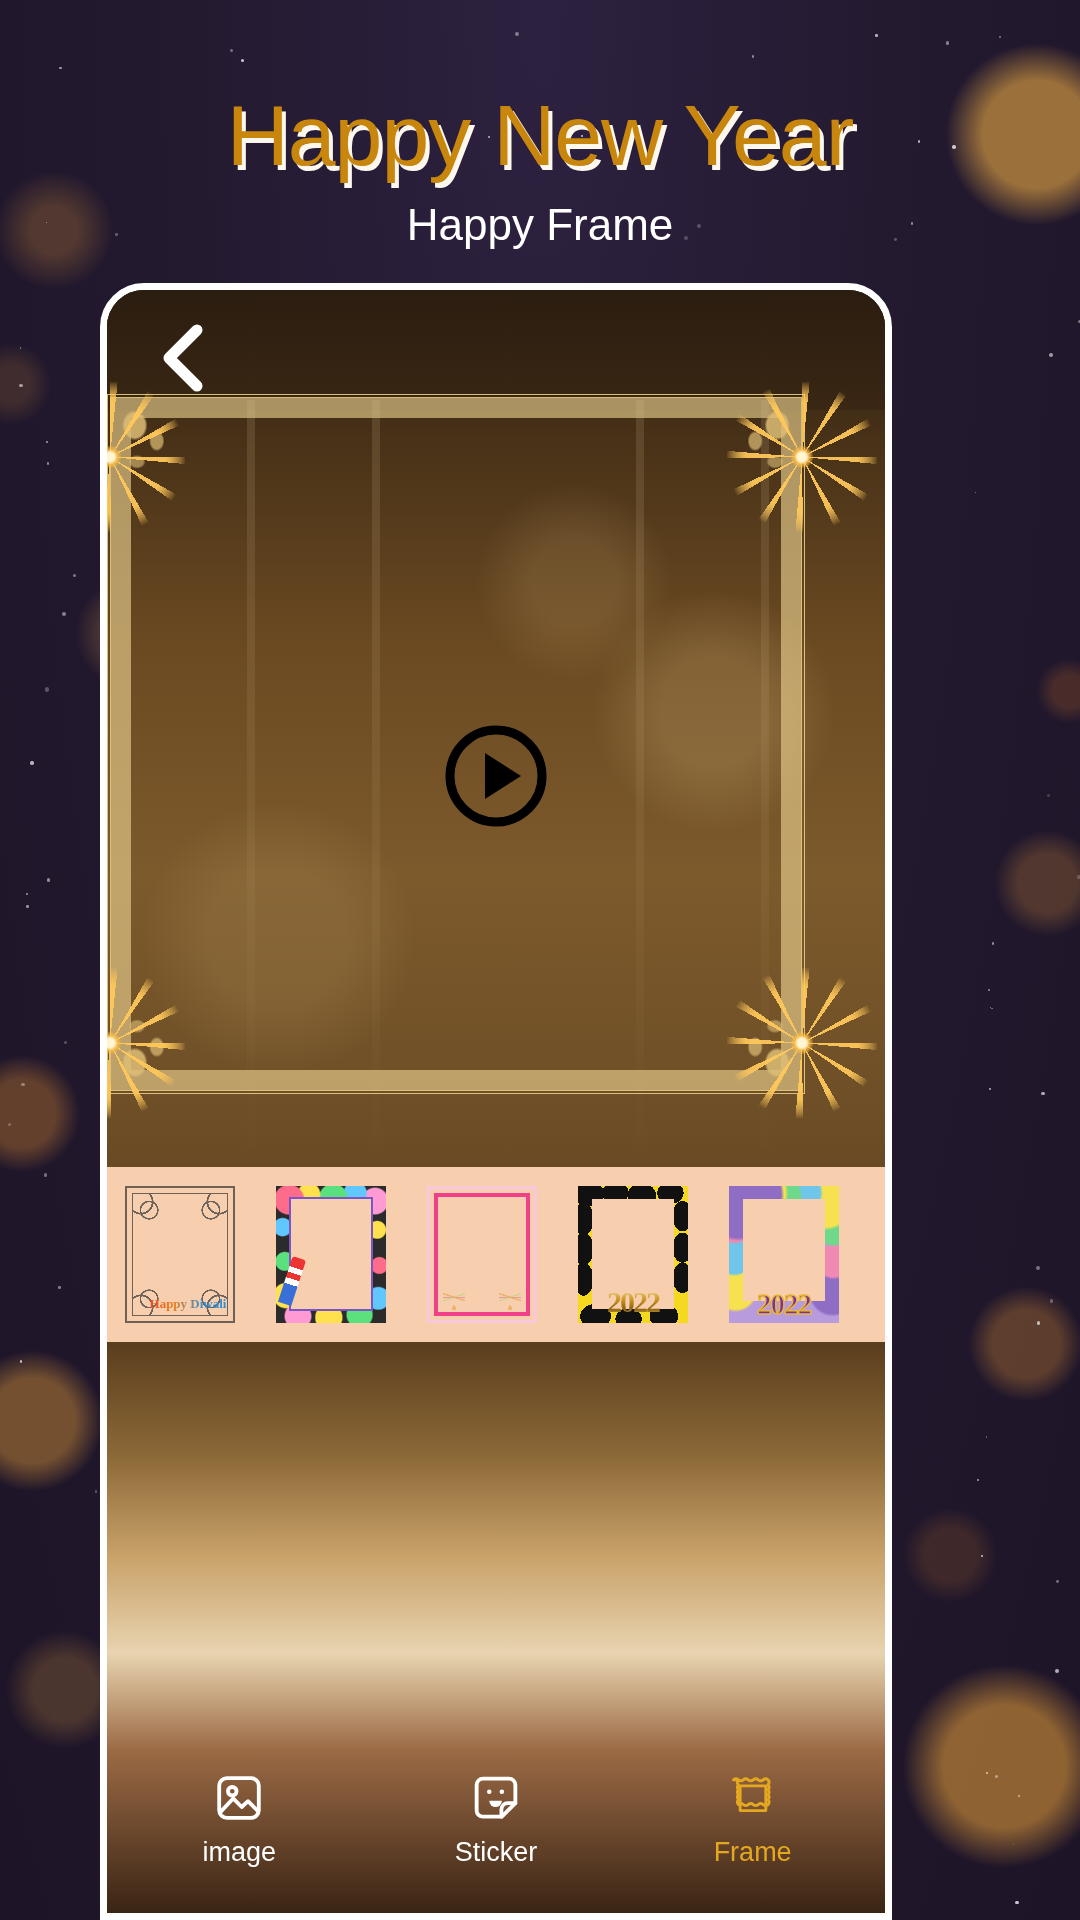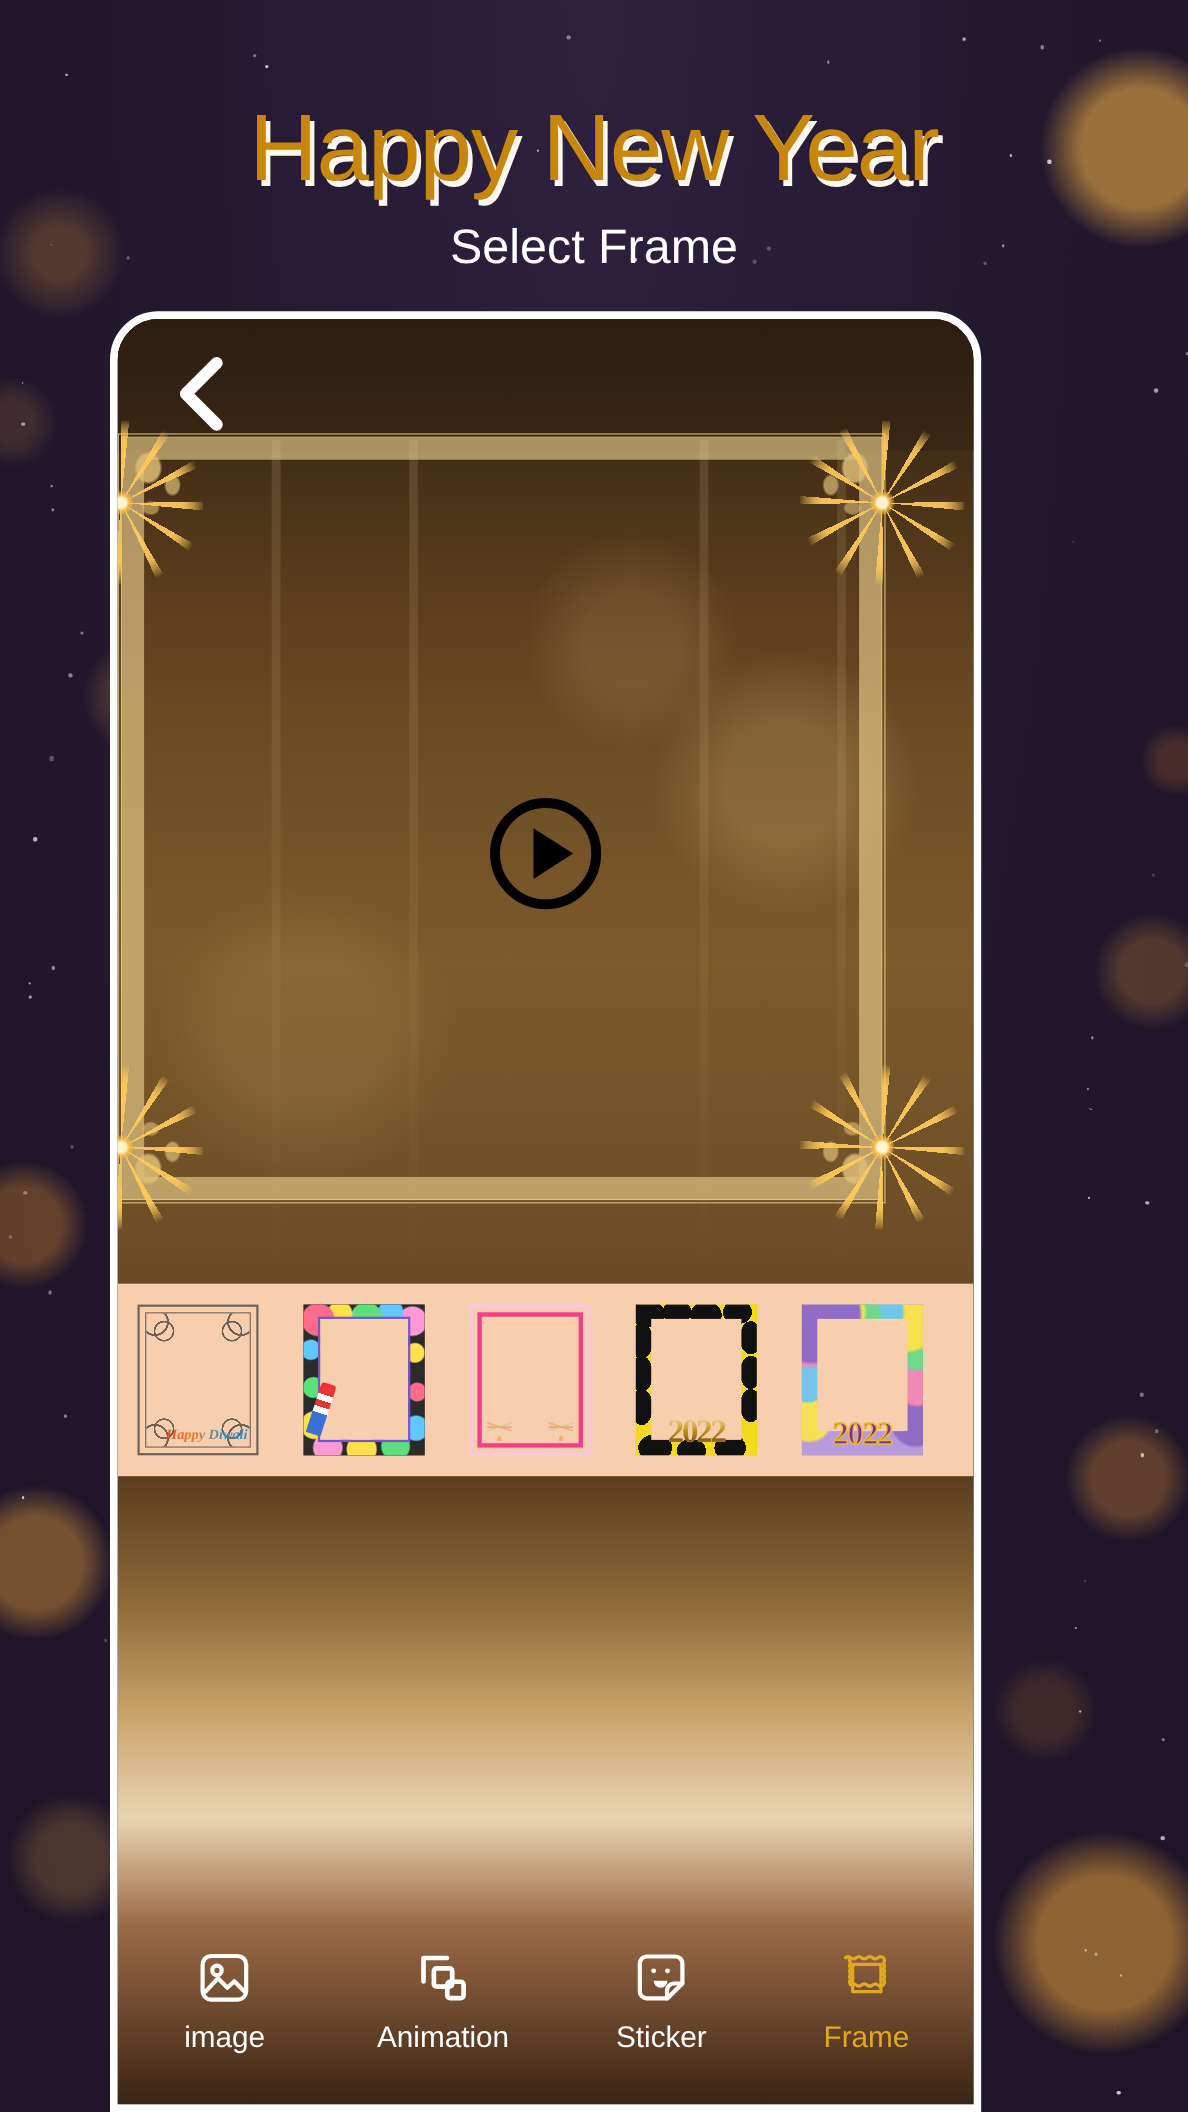--- a/index.html
+++ b/index.html
@@ -163,21 +163,21 @@
     background:
       radial-gradient(circle at 30% 30%, transparent 42%, #6e6258 43% 49%, transparent 50%),
       radial-gradient(circle at 62% 62%, transparent 34%, #6e6258 35% 41%, transparent 42%);
   }
   .t1 .o1{ left:6px; top:6px; }
   .t1 .o2{ right:6px; top:6px; transform:scaleX(-1); }
   .t1 .o3{ left:6px; bottom:6px; transform:scaleY(-1); }
   .t1 .o4{ right:6px; bottom:6px; transform:scale(-1,-1); }
   .t1 .lbl{
     position:absolute; left:16px; right:0; bottom:9px; text-align:center;
-    font-family:"Liberation Serif", serif; font-style:italic;
+    font-family:"Liberation Serif", serif; 
     font-size:13px; font-weight:bold;
     background:linear-gradient(90deg,#e23b2e,#f07d1a,#2f8fd4,#2f8fd4);
     -webkit-background-clip:text; background-clip:text; color:transparent;
   }
 
   
   .t2{ background:#2b2b2b; }
   .t2 .stars{
     position:absolute; inset:0;
     background:
@@ -357,21 +357,21 @@
     <i style="left: 90.2898%; top: 25.6298%; width: 1.31272px; height: 1.31272px; opacity: 0.5;"></i>
     <i style="left: 1.98432%; top: 56.4223%; width: 3.12668px; height: 3.12668px; opacity: 0.37;"></i>
     <i style="left: 2.37046%; top: 46.5099%; width: 2.36943px; height: 2.36943px; opacity: 0.58;"></i>
     <i style="left: 45.1637%; top: 7.07051%; width: 2.29534px; height: 2.29534px; opacity: 0.69;"></i>
     <i style="left: 2.45346%; top: 47.1455%; width: 2.65024px; height: 2.65024px; opacity: 0.54;"></i>
     <i style="left: 0.695169%; top: 58.4705%; width: 3.74082px; height: 3.74082px; opacity: 0.25;"></i>
     <i style="left: 17.8013%; top: 99.9075%; width: 2.76213px; height: 2.76213px; opacity: 0.75;"></i>
   </div>
 
 <div id="title">Happy New Year</div>
-<div id="subtitle">Select Frame</div>
+<div id="subtitle">Happy Frame</div>
 
 <div id="phone">
   <div id="screen">
 
     <div id="photo">
       <div id="photoTop"></div>
       <div class="curtain" style="left:18%"></div>
       <div class="curtain" style="left:34%"></div>
       <div class="curtain" style="left:68%"></div>
       <div class="curtain" style="left:84%"></div>
@@ -450,30 +450,20 @@
           <svg viewBox="0 0 24 24" width="54" height="54" fill="none" stroke="#ffffff" stroke-width="1.7" stroke-linecap="round" stroke-linejoin="round">
             <rect x="3.2" y="3.2" width="17.6" height="17.6" rx="3.4"></rect>
             <circle cx="9" cy="9" r="1.9"></circle>
             <path d="M3.6 18.4 L9.4 12.2 L13.2 16 L16 13.4 L20.4 17.8"></path>
           </svg>
         </span>
         <span class="navLabel">image</span>
       </div>
 
 
-      <div class="navItem">
-        <span class="navIcon">
-          <svg viewBox="0 0 24 24" width="54" height="54" fill="none" stroke="#ffffff" stroke-width="1.9" stroke-linecap="round" stroke-linejoin="round">
-            <path d="M4 13.5V4h9.5"></path>
-            <rect x="8.2" y="8.2" width="7.4" height="7.4" rx="1.1"></rect>
-            <rect x="13.6" y="13.6" width="6.6" height="6.6" rx="1.1"></rect>
-          </svg>
-        </span>
-        <span class="navLabel">Animation</span>
-      </div>
 
       <div class="navItem">
         <span class="navIcon">
           <svg viewBox="0 0 24 24" width="54" height="54" fill="none" stroke="#ffffff" stroke-width="1.7" stroke-linecap="round" stroke-linejoin="round">
             <path d="M6.2 3.4h11.6a2.8 2.8 0 0 1 2.8 2.8v8.1l-6 6H6.2a2.8 2.8 0 0 1-2.8-2.8V6.2a2.8 2.8 0 0 1 2.8-2.8Z"></path>
             <path d="M20.6 14.3h-3.4a2.8 2.8 0 0 0-2.8 2.8v3.2"></path>
             <circle cx="9" cy="9.2" r="1" fill="#ffffff" stroke="none"></circle>
             <circle cx="14.6" cy="9.2" r="1" fill="#ffffff" stroke="none"></circle>
             <path d="M9 13.2h5.6a2.8 2.8 0 0 1-5.6 0Z" fill="#ffffff" stroke="none"></path>
           </svg>

